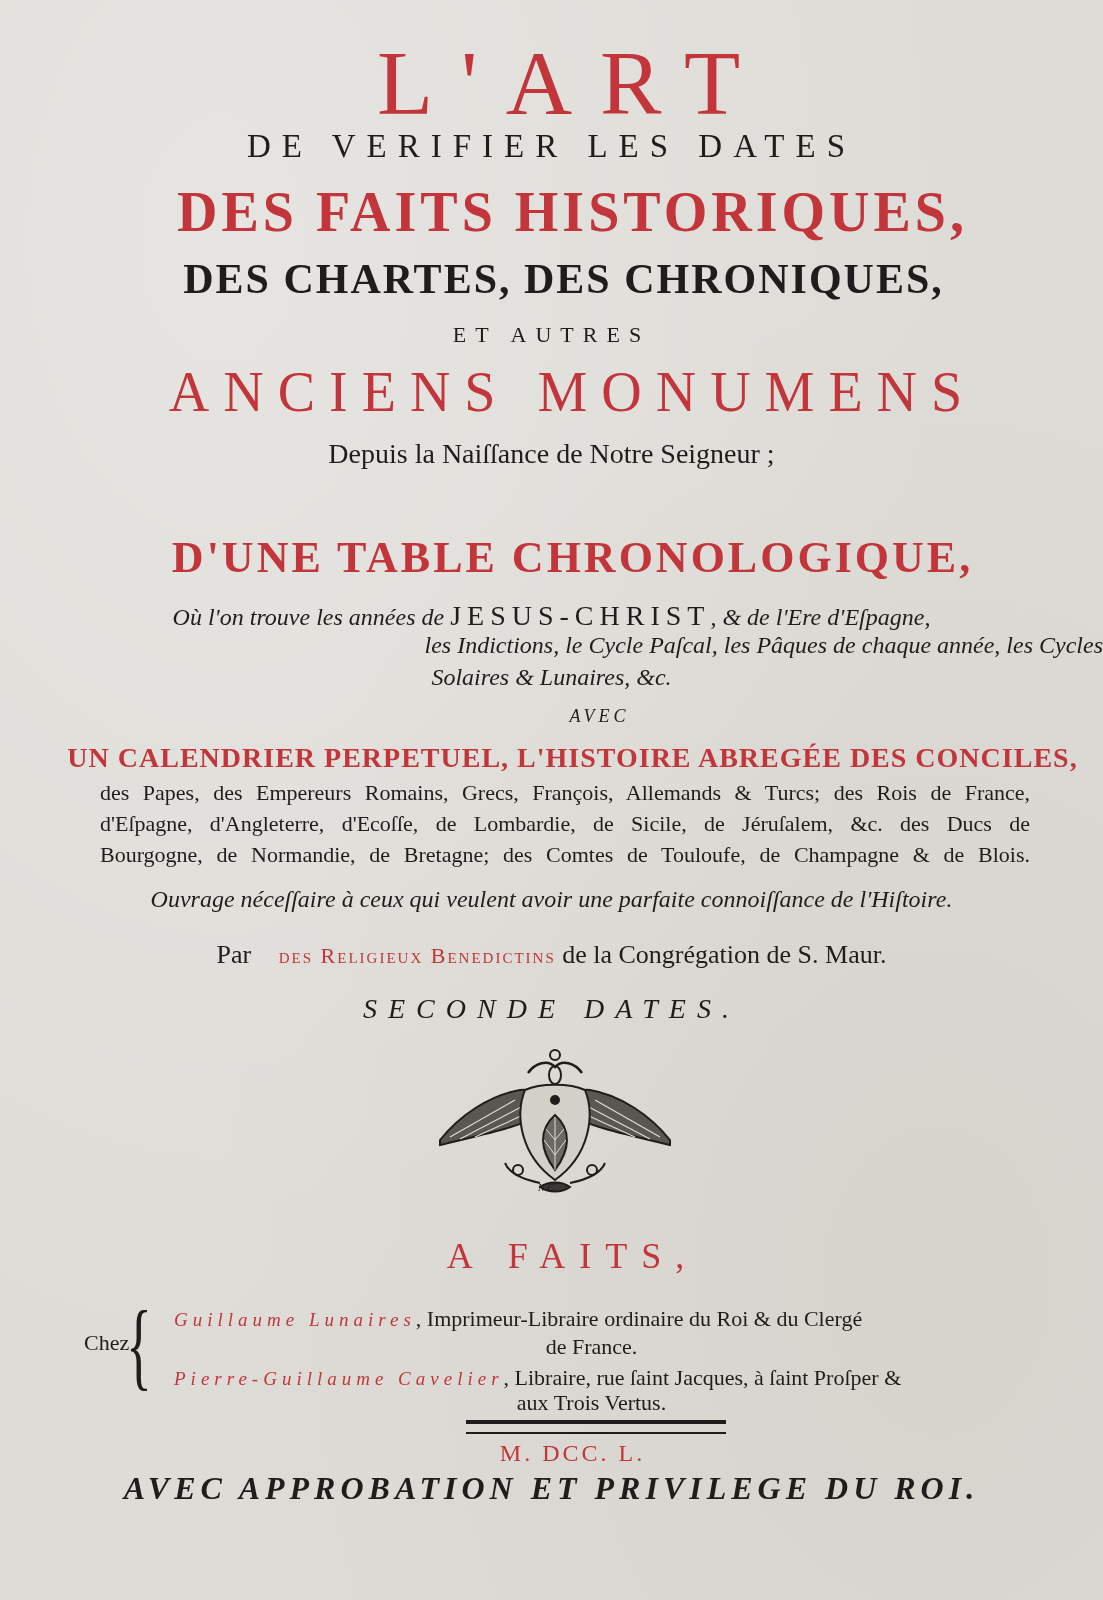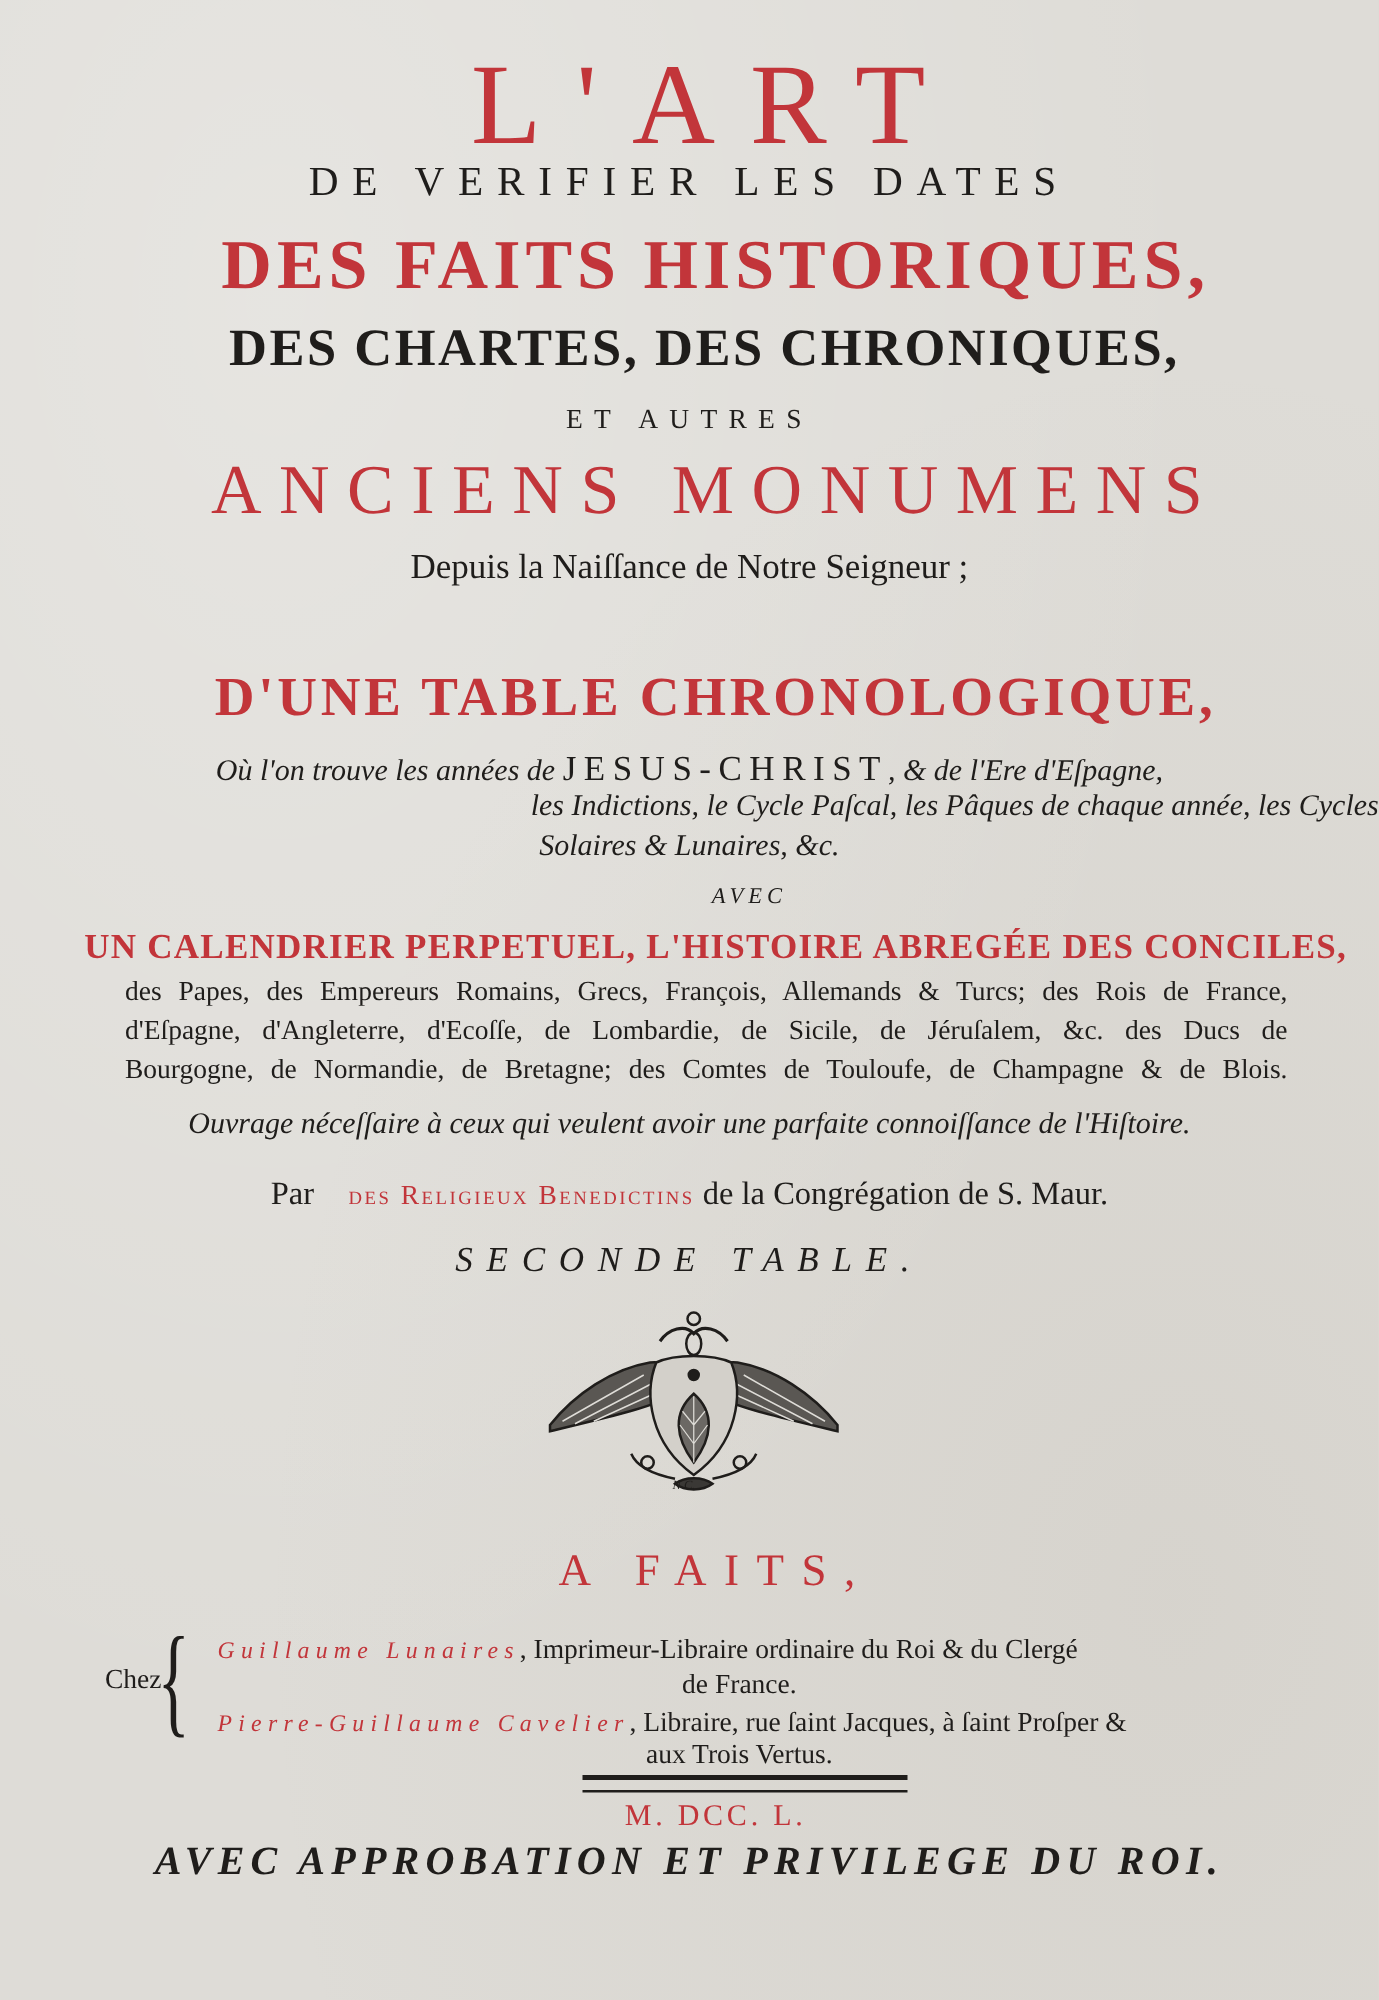--- a/index.html
+++ b/index.html
@@ -87,21 +87,21 @@
     <div>d'Eſpagne, d'Angleterre, d'Ecoſſe, de Lombardie, de Sicile, de Jéruſalem, &amp;c. des Ducs de</div>
     <div class="last">Bourgogne, de Normandie, de Bretagne; des Comtes de Touloufe, de Champagne &amp; de Blois.</div>
   </div>
 
   <div class="line l-ouvrage blk it">Ouvrage néceſſaire à ceux qui veulent avoir une parfaite connoiſſance de l'Hiſtoire.</div>
 
   <div class="line l-par blk">
     <span>Par </span><span class="sc red">des Religieux Benedictins</span><span> de la Congrégation de S. Maur.</span>
   </div>
 
-  <div class="line l-seconde blk it">SECONDE TABLE.</div>
+  <div class="line l-seconde blk it">SECONDE DATES.</div>
 
   <svg class="ornament" viewBox="0 0 270 150">
     <g fill="none" stroke="#1f1d1b" stroke-width="2">
 
       <path d="M20 95 C40 70, 70 50, 100 45 C115 43, 125 55, 120 70 C105 80, 70 88, 20 100 Z" fill="#5a5753"></path>
       <path d="M30 92 L95 55 M40 94 L105 60 M55 92 L112 66" stroke="#dedcd7" stroke-width="1.2"></path>
 
       <path d="M250 95 C230 70, 200 50, 170 45 C155 43, 145 55, 150 70 C165 80, 200 88, 250 100 Z" fill="#5a5753"></path>
       <path d="M240 92 L175 55 M230 94 L165 60 M215 92 L158 66" stroke="#dedcd7" stroke-width="1.2"></path>
 

